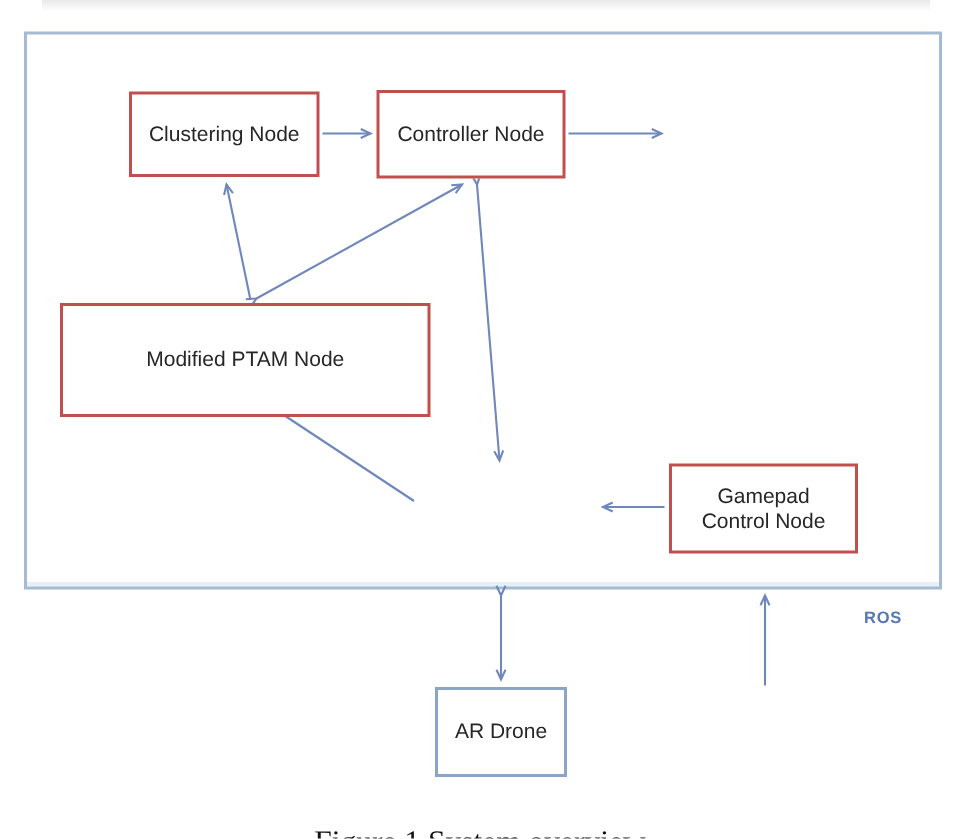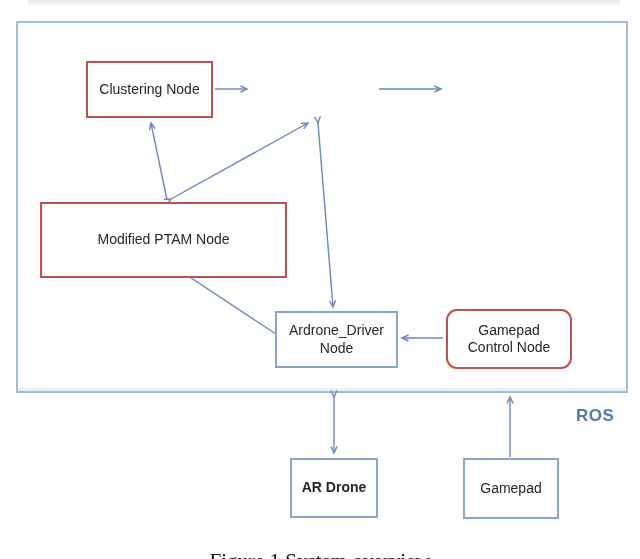--- a/index.html
+++ b/index.html
@@ -43,27 +43,27 @@
   .node.red{border:2px solid var(--red);}
   .node.blue{border:2px solid var(--blue);}
   .node .lbl{display:block;}
   .n-clustering{left:86px;top:61px;width:127px;height:57px;justify-content:center;}
   .n-controller{left:251px;top:60px;width:126px;height:59px;}
   .n-imagecapture{left:445px;top:59px;width:127px;height:59px;}
   .n-imagecapture .lbl{width:100px;}
   .n-ptam{left:40px;top:202px;width:247px;height:76px;}
   .n-ardrone-driver{left:275px;top:311px;width:123px;height:57px;}
   .n-ardrone-driver .lbl{width:104px;}
-  .n-gamepad-control{left:446px;top:309px;width:126px;height:60px;border-radius:11px;}
+  .n-gamepad-control{left:446px;top:309px;width:126px;height:60px;}
   .n-gamepad-control .lbl{width:92px;}
-  .n-ar-drone{left:290px;top:458px;width:88px;height:60px;font-weight:bold;}
+  .n-ar-drone{left:290px;top:458px;width:88px;height:60px;}
   .n-gamepad{left:463px;top:458px;width:96px;height:61px;}
   .ros-label{
     position:absolute;left:576px;top:406px;width:50px;
-    font-size:17px;font-weight:bold;color:var(--rostext);
+    font-size:11px;font-weight:bold;color:var(--rostext);
     letter-spacing:.5px;
   }
   .edges{position:absolute;left:0;top:0;width:640px;height:559px;pointer-events:none;}
   .edges line{stroke:var(--arrow);stroke-width:1.4;}
   .caption{
     position:absolute;left:0;top:549px;width:640px;
     text-align:center;
     font-family:"Liberation Serif", serif;
     font-size:21px;color:#111111;
     white-space:nowrap;
@@ -92,39 +92,36 @@
     <line x1="276" y1="334" x2="170" y2="264" marker-end="url(#ah)"></line>
     <line x1="443" y1="338" x2="402" y2="338" marker-end="url(#ah)"></line>
     <line x1="334" y1="397" x2="334" y2="453" marker-start="url(#ah)" marker-end="url(#ah)"></line>
     <line x1="510" y1="457" x2="510" y2="397" marker-end="url(#ah)"></line>
   </svg>
 
   <div class="node red n-clustering">
     <span class="lbl">Clustering Node</span>
   </div>
 
+  <div class="node red n-controller">
+    <span class="lbl">Controller Node</span>
+  </div>
 
 
   <div class="node red n-ptam">
     <span class="lbl">Modified PTAM Node</span>
   </div>
 
-  <div class="node blue n-ardrone-driver">
-    <span class="lbl">Ardrone_Driver Node</span>
-  </div>
 
   <div class="node red n-gamepad-control">
     <span class="lbl">Gamepad Control Node</span>
   </div>
 
   <div class="node blue n-ar-drone">
     <span class="lbl">AR Drone</span>
   </div>
 
-  <div class="node blue n-gamepad">
-    <span class="lbl">Gamepad</span>
-  </div>
 
   <div class="ros-label">ROS</div>
 
   <div class="caption">Figure 1 System overview</div>
 
 </div>
 
 </body></html>

